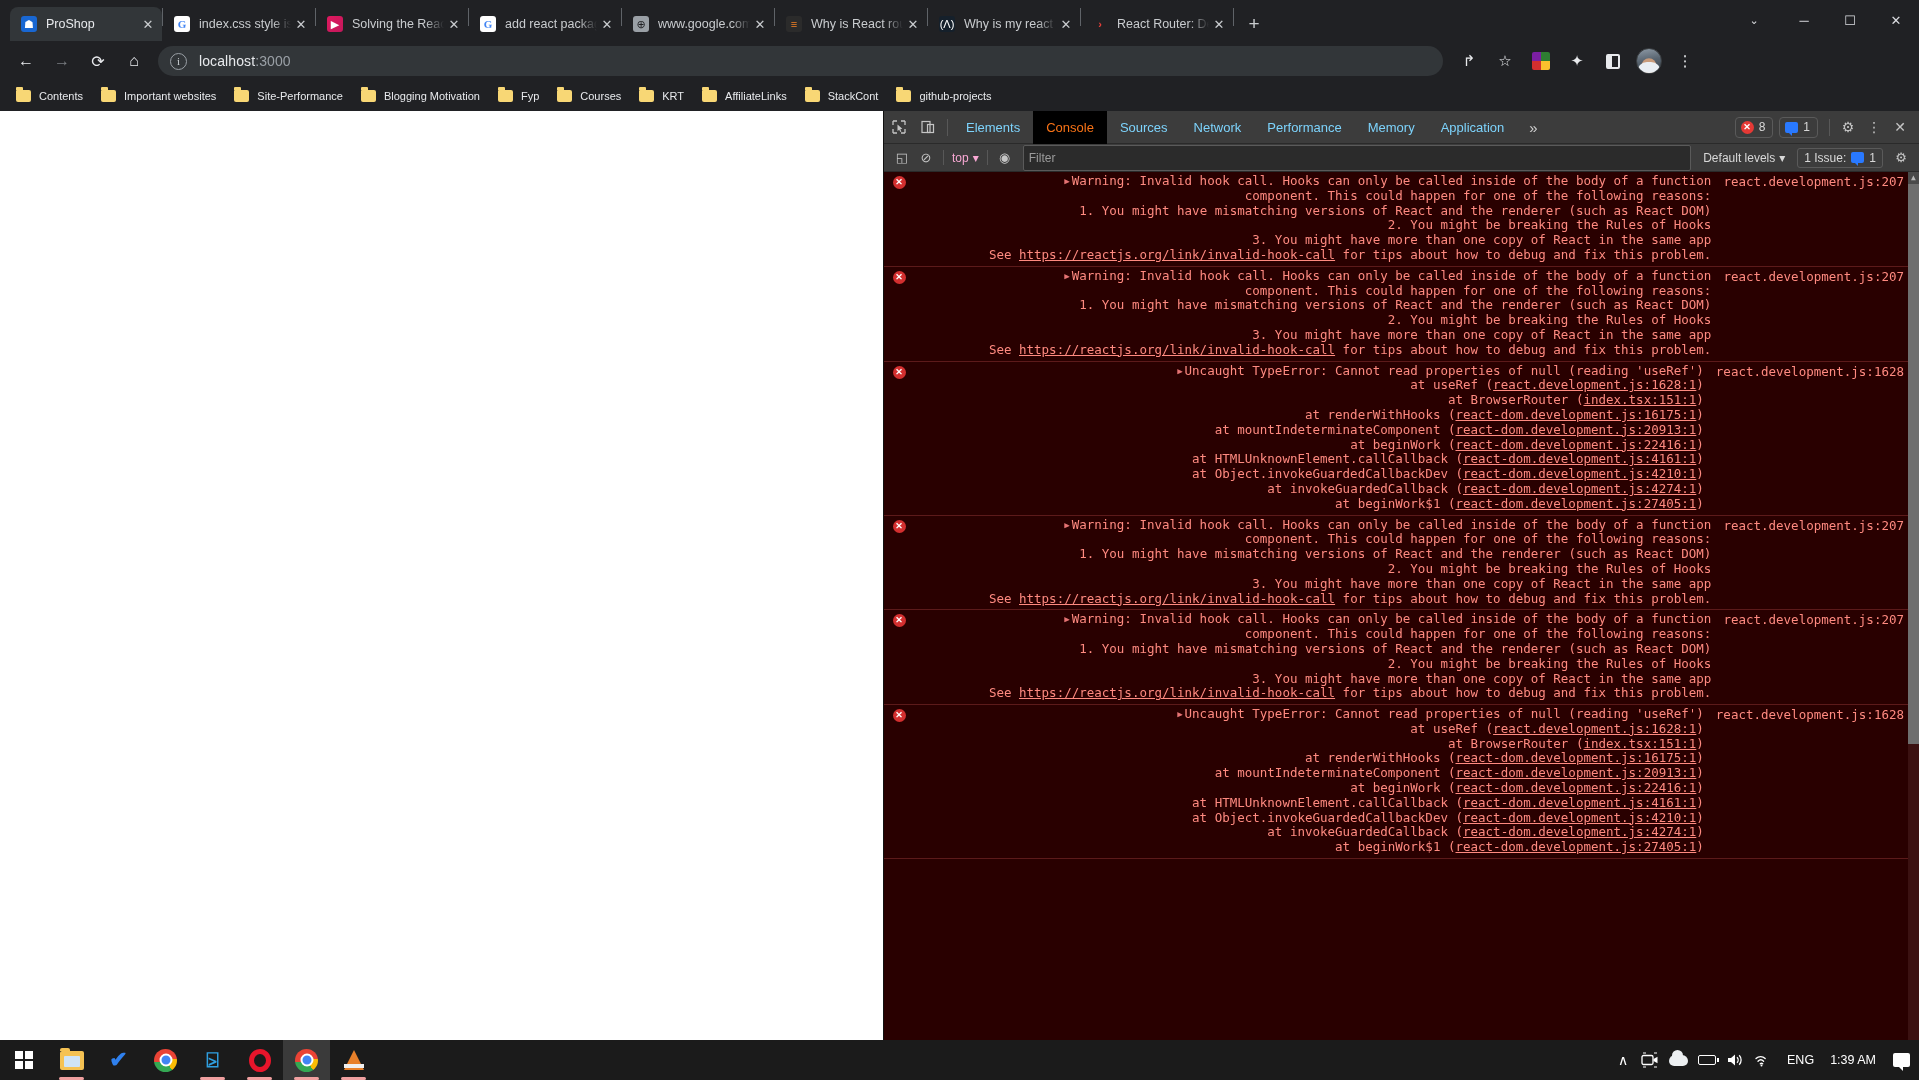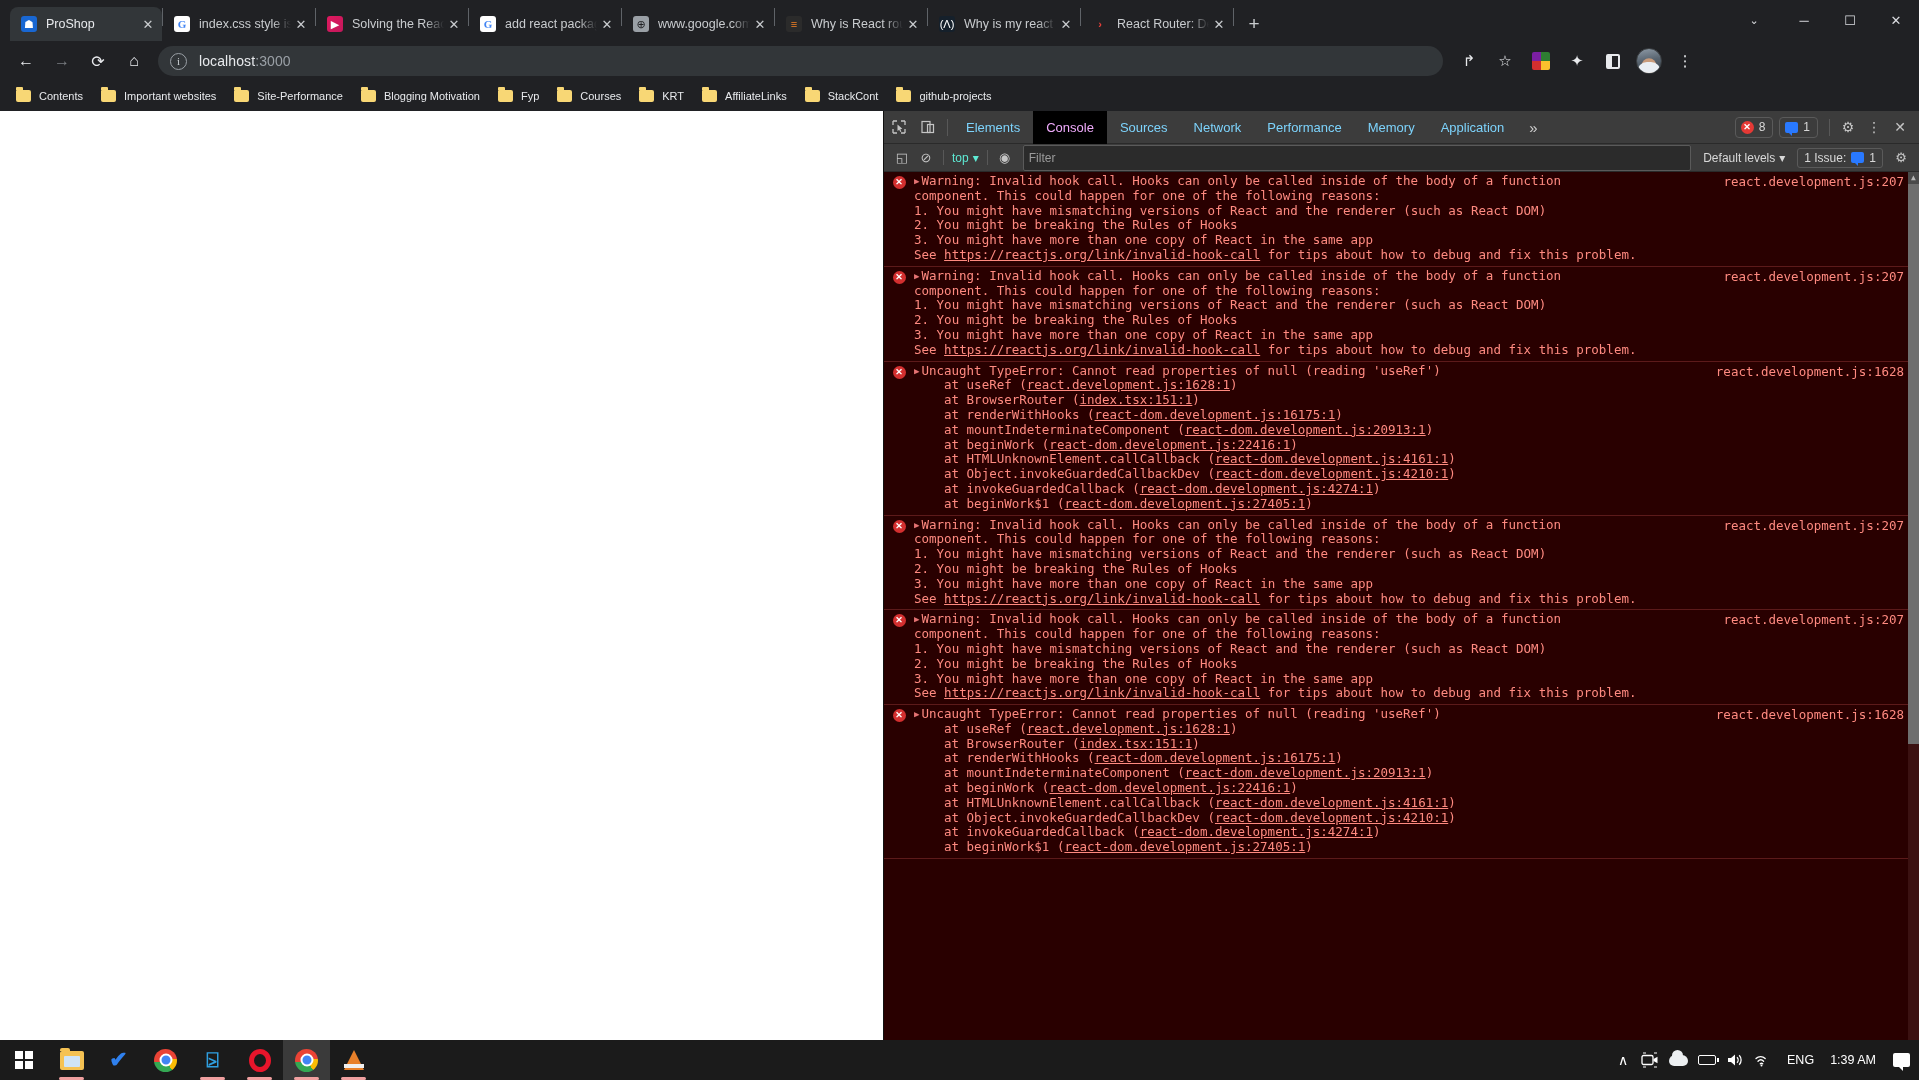--- a/index.html
+++ b/index.html
@@ -171,21 +171,21 @@
   .dt-sqbtn {
     width: 29px; height: 26px; display: flex; align-items: center;
     justify-content: center; color: #c5c5c5;
   }
   .dt-vsep { width: 1px; height: 17px; background: #585858; margin: 0 5px; }
   .dt-tabs { display: flex; align-items: stretch; height: 33px; }
   .dt-tab {
     display: flex; align-items: center; padding: 0 13px;
     font-size: 13px; color: #7dd3fc; height: 33px;
   }
-  .dt-tab.active { background: #000000; color: #f0abfc; }
+  .dt-tab.active { background: #000000; color: #f97316; }
   .dt-more { padding: 0 12px; color: #cfcfcf; font-size: 15px; display:flex; align-items:center; }
   .dt-right { margin-left: auto; display: flex; align-items: center; padding-right: 6px; }
   .dt-badge {
     display: flex; align-items: center; gap: 5px;
     border: 1px solid #5a5a5a; border-radius: 4px;
     padding: 1px 7px 1px 5px; margin-right: 6px; height: 21px;
   }
   .dot-err {
     width: 13px; height: 13px; border-radius: 50%; background: #e53935;
     color: #fff; font-size: 9px; display: flex; align-items: center;
@@ -201,21 +201,21 @@
   }
   .dt-badge .bnum { font-size: 12px; color: #d8d8d8; }
   .dt-ic { width: 26px; height: 26px; display:flex; align-items:center; justify-content:center; color:#c5c5c5; font-size:14px; }
 
   .dt-filterbar {
     height: 28px; background: #3c3c3c; display: flex; align-items: center;
     padding: 0 6px; flex: 0 0 28px; border-bottom: 1px solid #2a2a2a;
   }
   .fb-ic { width: 24px; height: 22px; display:flex; align-items:center; justify-content:center; color:#c5c5c5; font-size:13px; }
   .fb-sep { width: 1px; height: 15px; background: #585858; margin: 0 5px; }
-  .fb-ctx { font-size: 12px; color: #5eead4; padding: 0 3px; display: flex; align-items: center; gap: 4px; }
+  .fb-ctx { font-size: 12px; color: #f9a8d4; padding: 0 3px; display: flex; align-items: center; gap: 4px; }
   .fb-filter {
     flex: 1 1 auto; height: 26px; background: #2b2b2b;
     border: 1px solid #5a5a5a; border-radius: 2px; margin: 0 6px;
     display: flex; align-items: center; padding: 0 5px;
     font-size: 12px; color: #9b9b9b; max-width: 1040px;
   }
   .fb-levels { font-size: 12px; color: #d8d8d8; padding: 0 6px; display:flex; align-items:center; gap:4px; white-space: nowrap;}
   .fb-issues {
     display: flex; align-items: center; gap: 5px; font-size: 12px;
     color: #d8d8d8; border: 1px solid #5a5a5a; border-radius: 3px;
@@ -243,21 +243,21 @@
     width: 13px; height: 13px; border-radius: 50%; background: #d32f2f;
     color: #fff; font-size: 9px; display: flex; align-items: center;
     justify-content: center; font-weight: 700; line-height: 1;
     font-family: "Liberation Sans", sans-serif;
   }
   .cmsg .body { flex: 1 1 auto; min-width: 0; padding-right: 12px; }
   .cmsg .arrow {
     color: #e57373; font-size: 9px; margin-right: 2px; display: inline-block;
     vertical-align: 1px;
   }
-  .cline { color: #ff8a80; white-space: pre; }
+  .cline { color: #ff8a80; white-space: pre; text-align: right; }
   .cline.indent { padding-left: 30px; }
   .clink { color: #ff8a80; text-decoration: underline; }
   .cmsg .src {
     flex: 0 0 auto; color: #ff8a80; 
     padding-top: 1px; text-align: right; white-space: nowrap;
     align-self: flex-start; padding-right: 4px;
   }
   .scrollbar {
     position: absolute; right: 0; top: 0; width: 11px; height: 100%;
     background: #3b1111;

